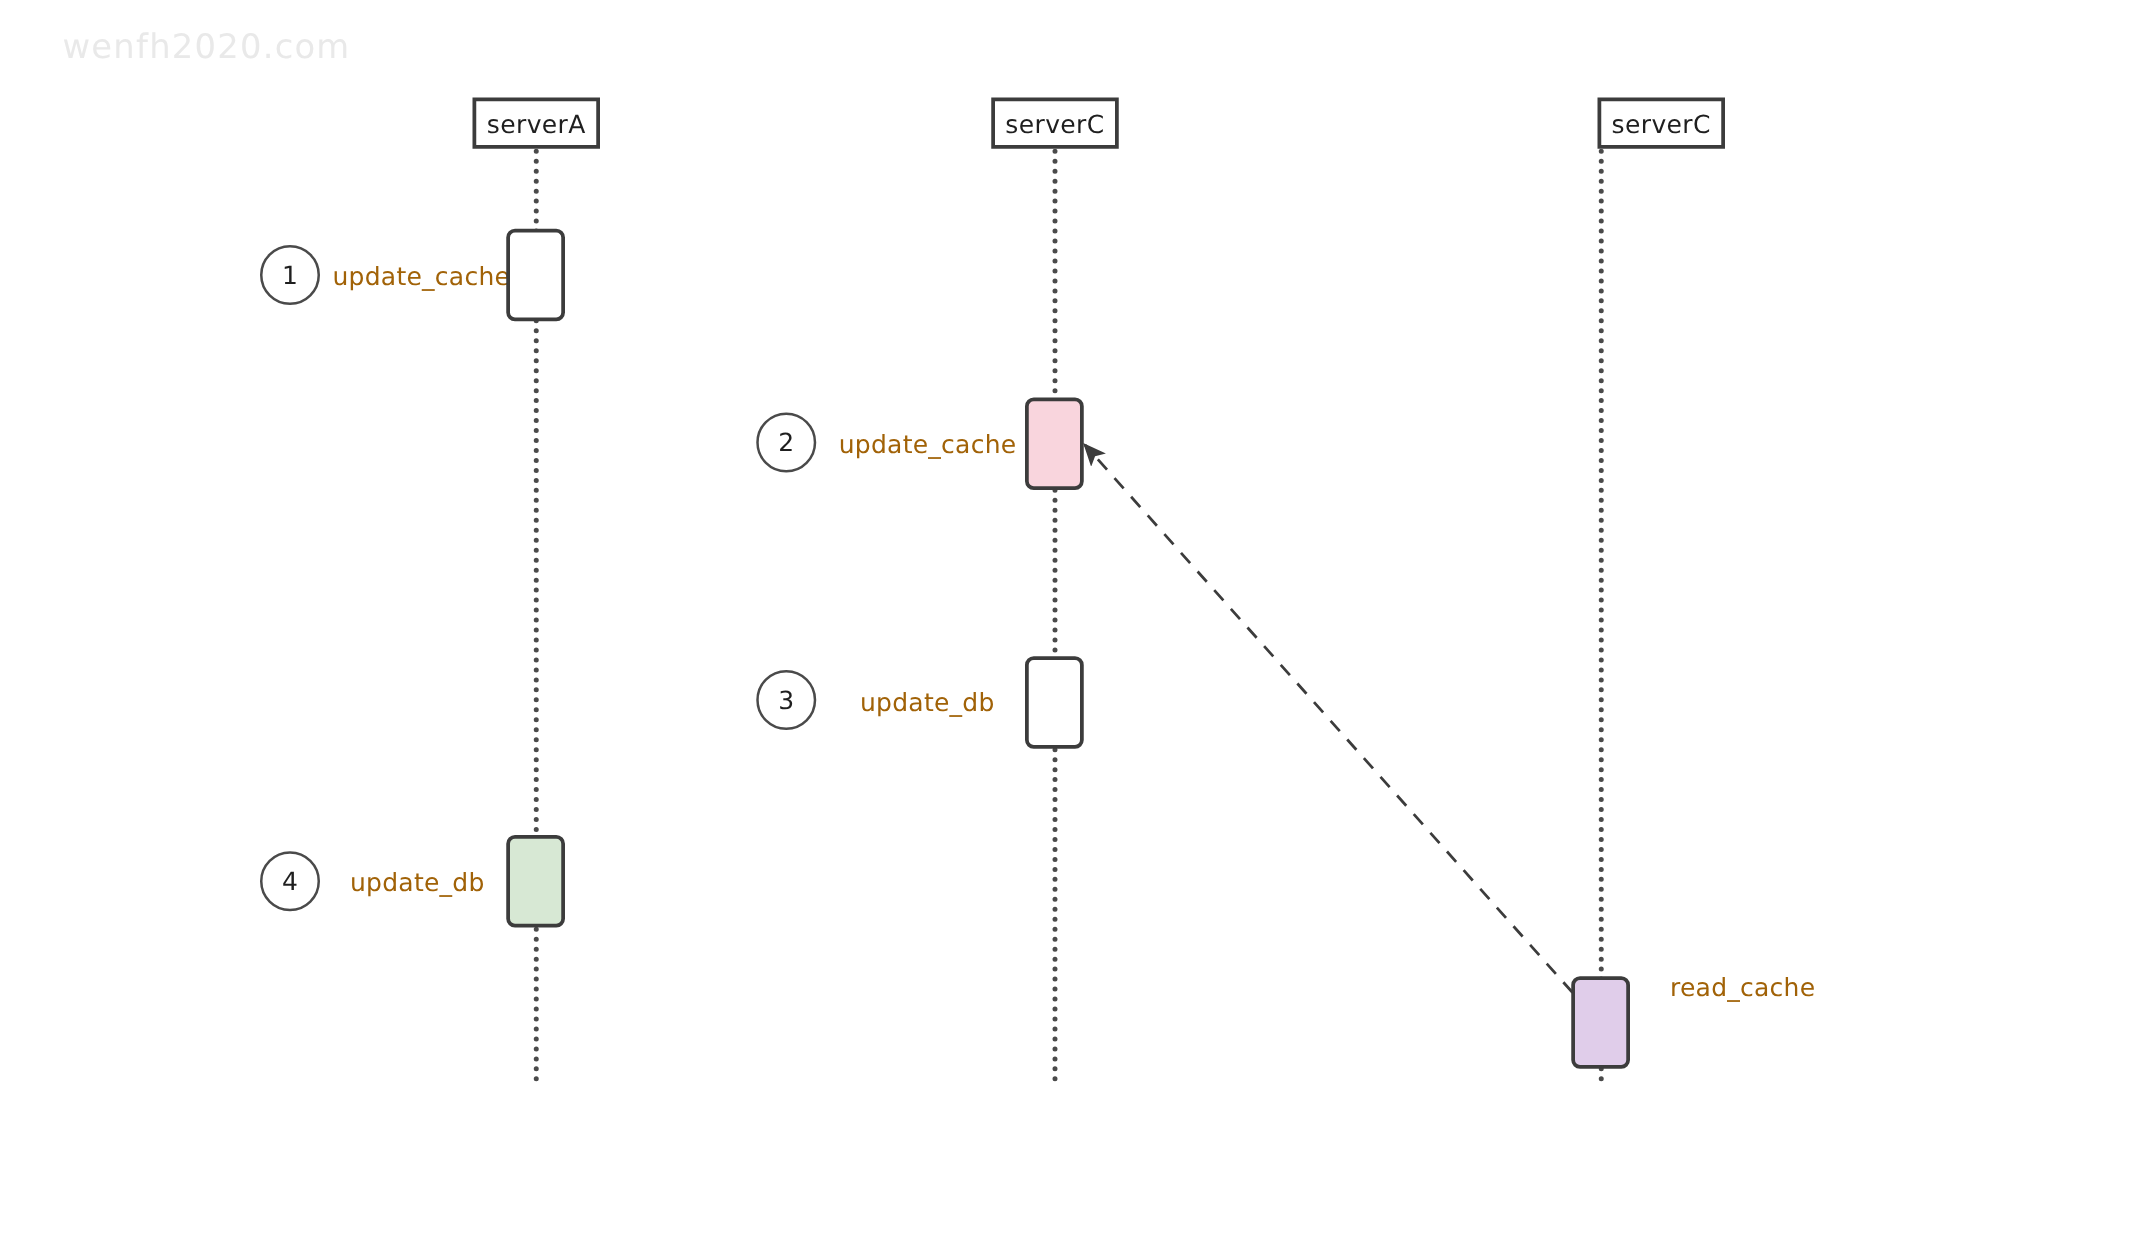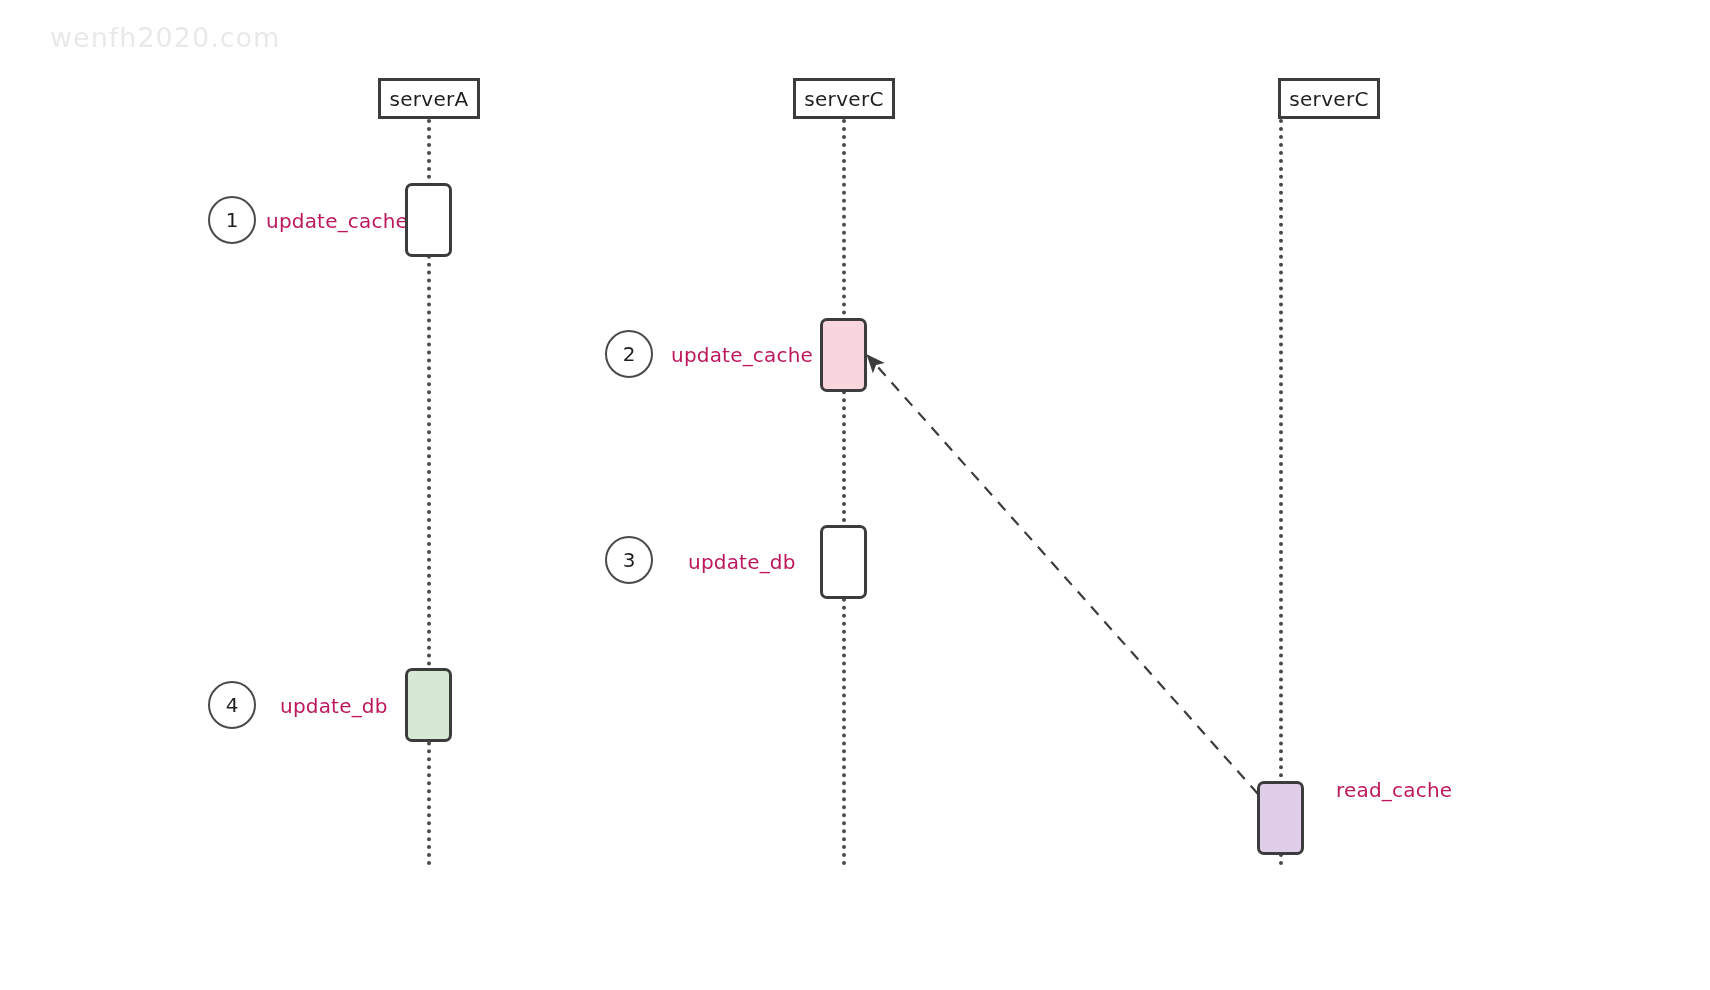--- a/index.html
+++ b/index.html
@@ -74,21 +74,21 @@
     align-items: center;
     justify-content: center;
     font-size: 20px;
     color: #1f1f1f;
   }
 
   
   .step-label {
     position: absolute;
     font-size: 20px;
-    color: #be185d;
+    color: #a16207;
     white-space: nowrap;
     letter-spacing: .2px;
   }
 
   
   #overlay {
     position: absolute;
     left: 0;
     top: 0;
     width: 1710px;

